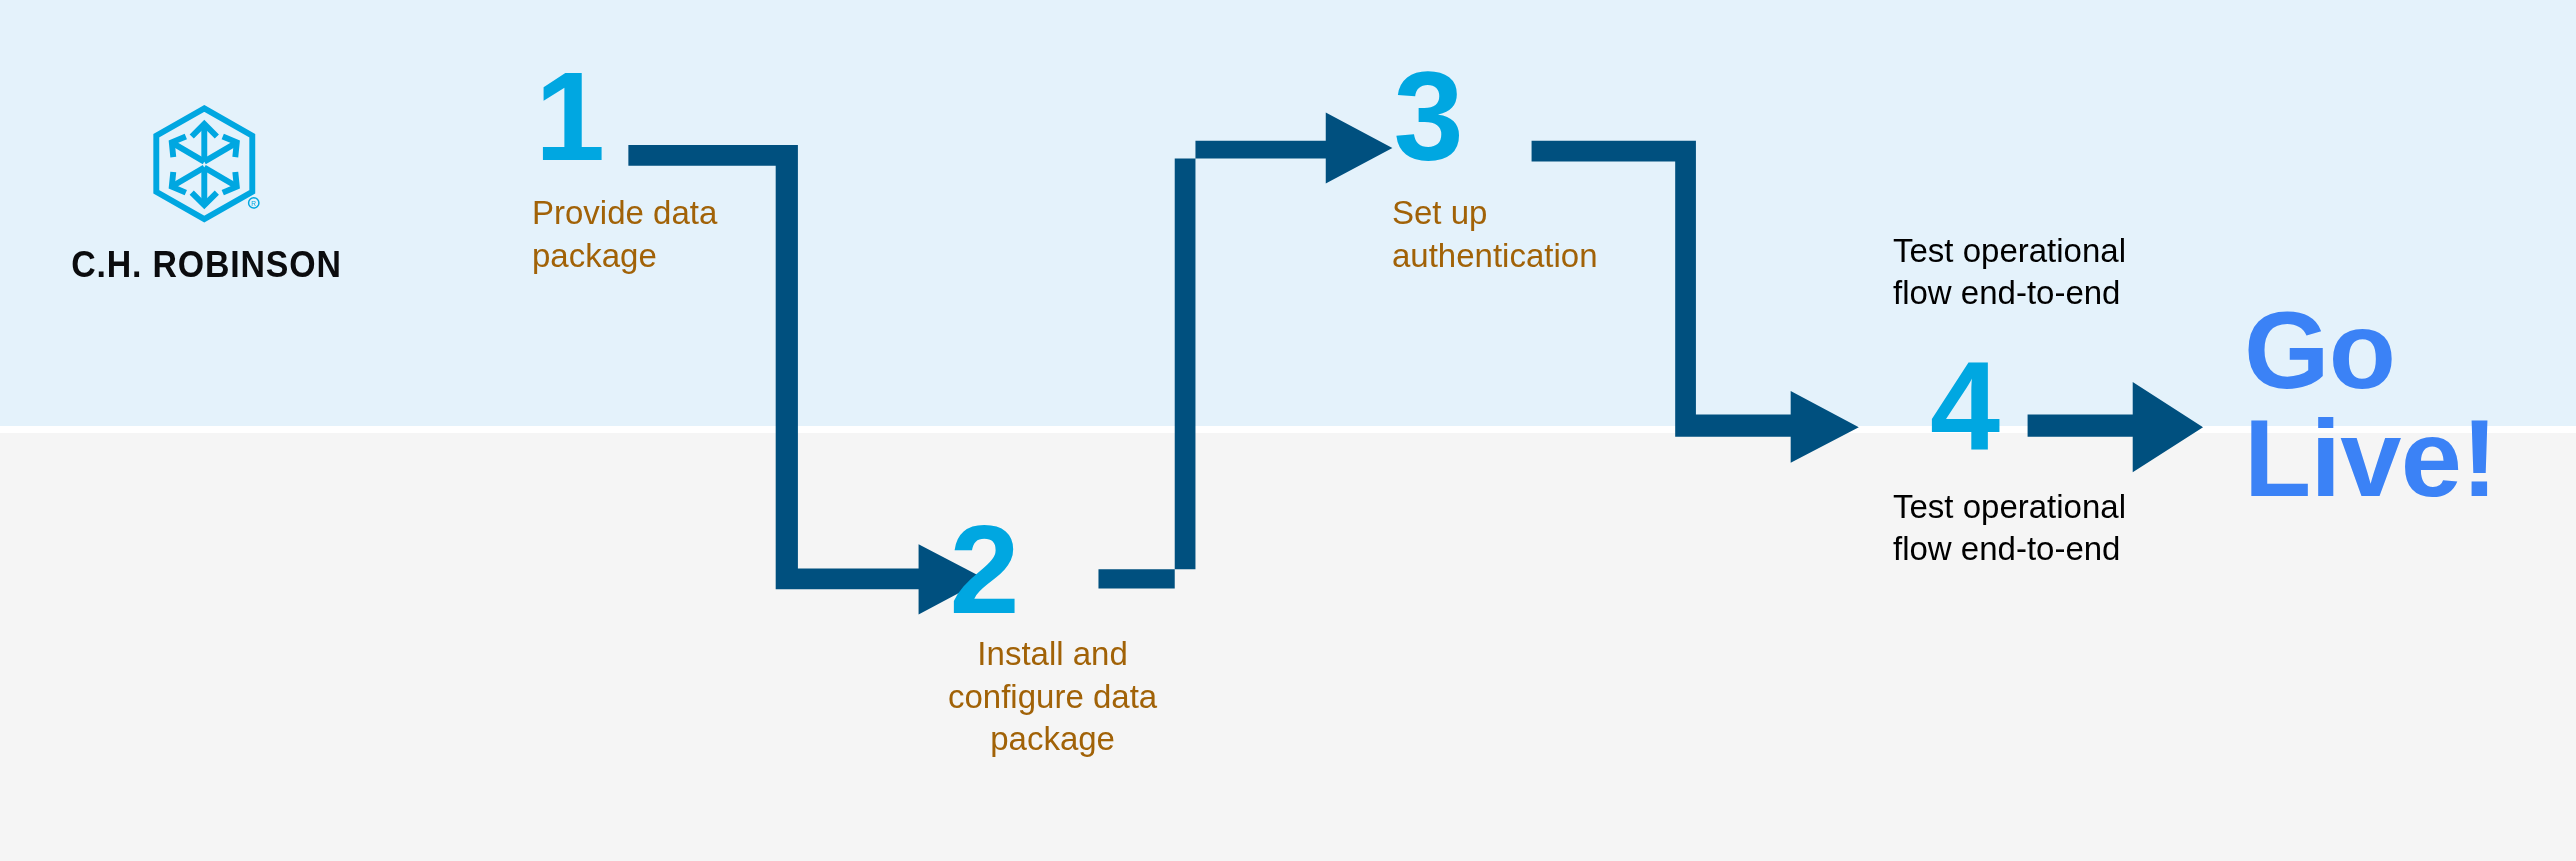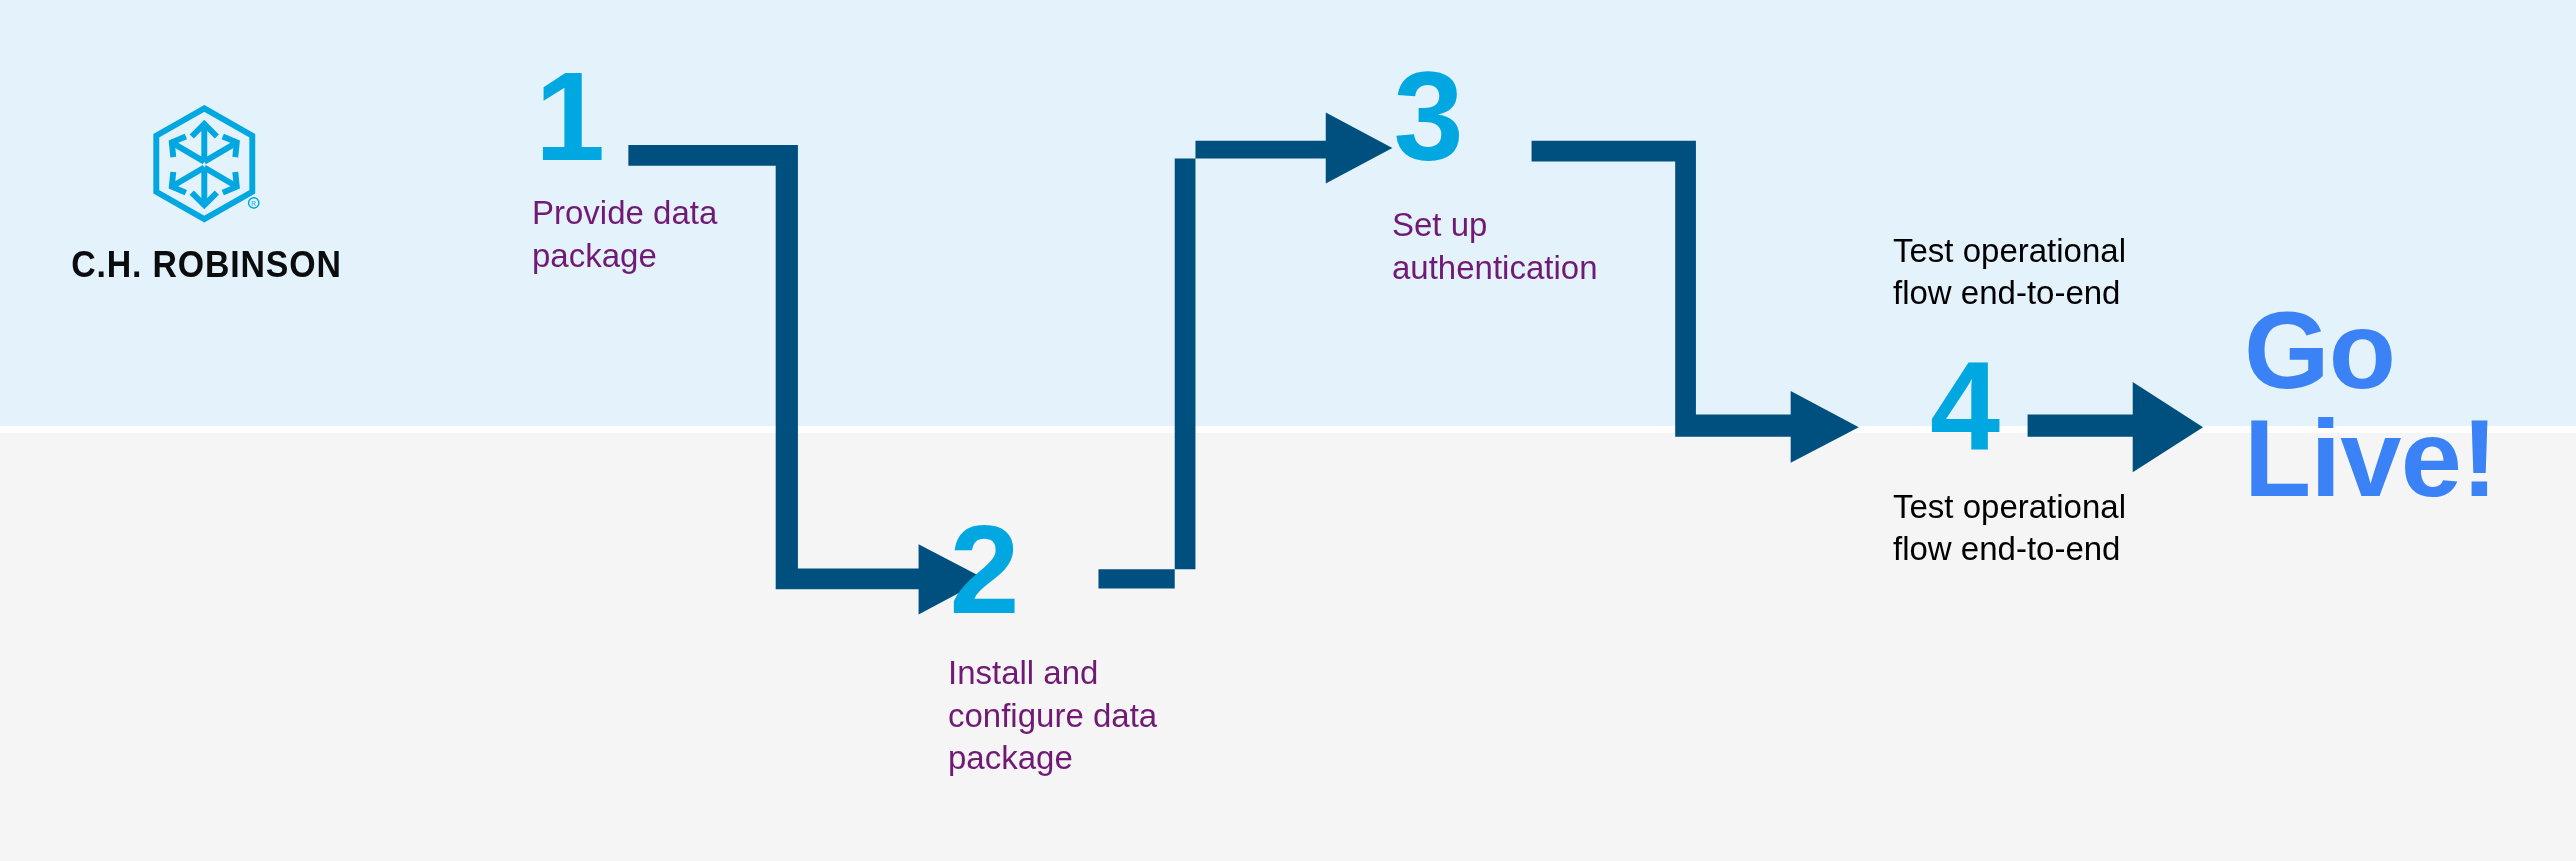--- a/index.html
+++ b/index.html
@@ -77,36 +77,36 @@
   .step-num {
     font-size: 126px;
     line-height: 0.82;
     font-weight: 700;
     color: #00a7e1;
     letter-spacing: -1.5px;
   }
   .step-label {
     font-size: 33px;
     line-height: 1.28;
-    color: #701a75;
+    color: #a16207;
     font-weight: 400;
     white-space: pre-line;
   }
 
   .step-1 { left: 532px; top: 65px; }
   .step-1 .step-num { margin-left: 3px; }
   .step-1 .step-label { margin-top: 24px; }
 
   .step-2 { left: 948px; top: 518px; }
   .step-2 .step-num { margin-left: 1.5px; }
-  .step-2 .step-label { margin-top: 31px; }
+  .step-2 .step-label { margin-top: 12px; text-align: center; }
 
   .step-3 { left: 1392px; top: 65px; }
   .step-3 .step-num { margin-left: 1.5px; }
-  .step-3 .step-label { margin-top: 36px; }
+  .step-3 .step-label { margin-top: 24px; }
 
   .step-4 { left: 1893px; top: 230px; }
   .step-4 .step-label-above {
     font-size: 33px;
     line-height: 1.28;
     color: #000000;
     white-space: pre-line;
   }
   .step-4 .step-num {
     margin-top: 41px;

